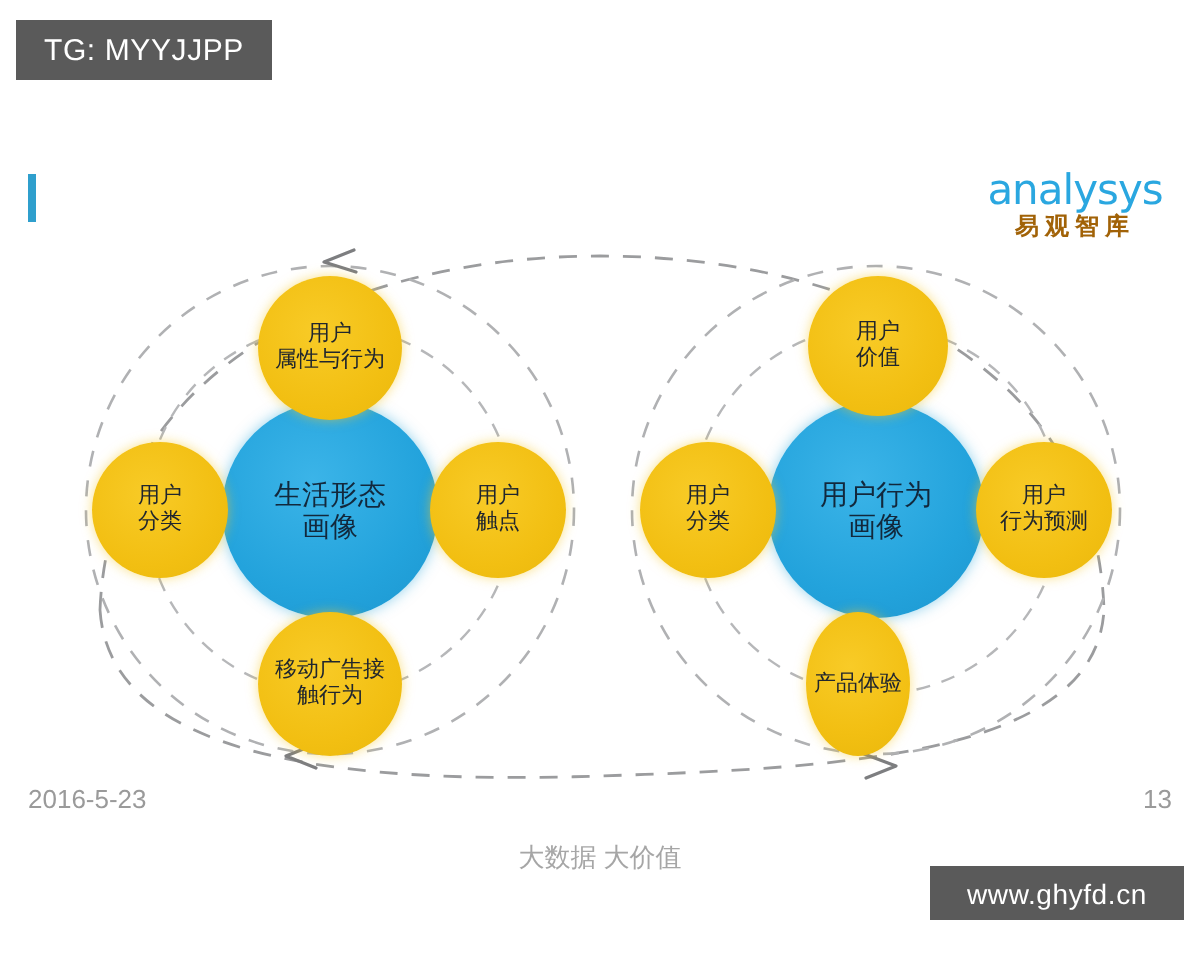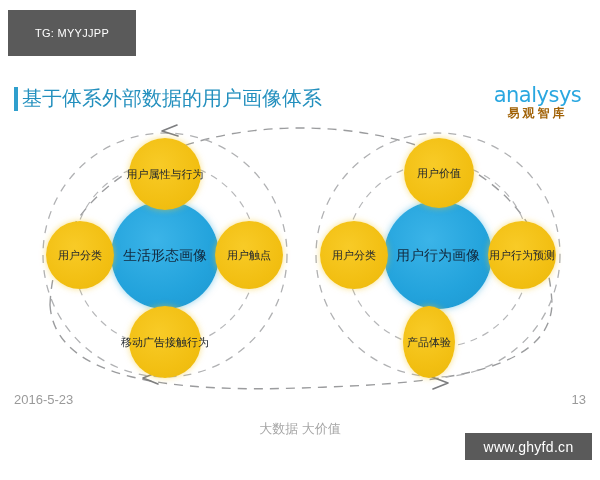--- a/index.html
+++ b/index.html
@@ -22,21 +22,21 @@
     position: absolute;
     background: #5a5a5a;
     color: #ffffff;
     font-size: 15px;
     letter-spacing: 0.3px;
     display: flex;
     align-items: center;
     justify-content: center;
     white-space: nowrap;
   }
-  #tg-badge { left: 8px; top: 10px; width: 128px; height: 46px; font-size: 11px; }
+  #tg-badge { left: 8px; top: 10px; width: 128px; height: 30px; font-size: 15px; }
   #url-badge { left: 465px; top: 433px; width: 127px; height: 27px; font-size: 14px; }
 
   
   #title-row {
     position: absolute;
     left: 0; top: 84px; width: 600px; height: 32px;
   }
   #title-accent {
     position: absolute;
     left: 14px; top: 3px;
@@ -81,21 +81,21 @@
     position: absolute;
     left: 0; top: 120px;
     width: 600px; height: 270px;
   }
   #diagram svg { position: absolute; left: 0; top: 0; }
 
   .node {
     position: absolute;
     border-radius: 50%;
     display: flex;
-    flex-direction: row;
+    flex-direction: column;
     align-items: center;
     justify-content: center;
     text-align: center;
     line-height: 1.15;
     color: #1b2a3a;
   }
   .node.yellow {
     background: radial-gradient(circle at 42% 38%, #f8cb27 0%, #f2bf12 62%, #eab80c 100%);
     box-shadow: 0 0 6px rgba(245,200,40,0.55);
     font-size: 11px;
@@ -121,21 +121,20 @@
 </style>
 </head>
 <body>
 
 <div id="slide">
 
   <div class="wm-badge" id="tg-badge">TG: MYYJJPP</div>
 
   <div id="title-row">
     <div id="title-accent"></div>
-    <div id="page-title">基于体系外部数据的用户画像体系</div>
   </div>
 
   <div id="logo">
     <div id="logo-mark">analysys</div>
     <div id="logo-cn">易观智库</div>
   </div>
 
   <div id="diagram">
 
     <svg width="600" height="270" viewBox="0 0 600 270">

